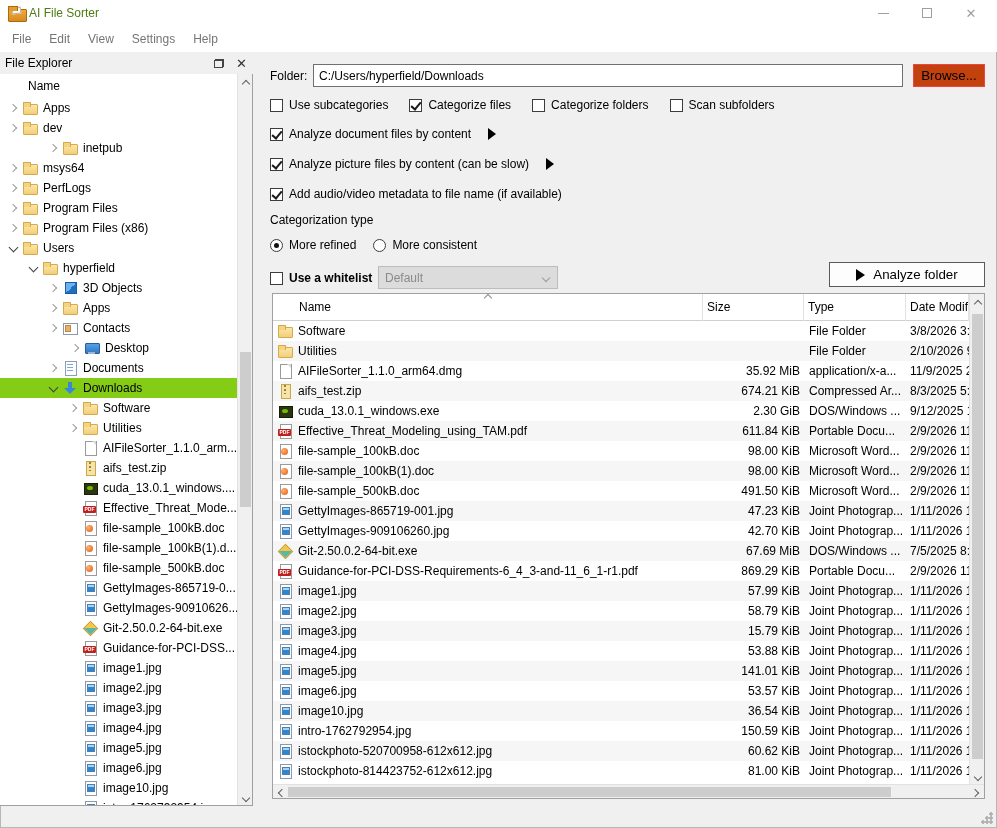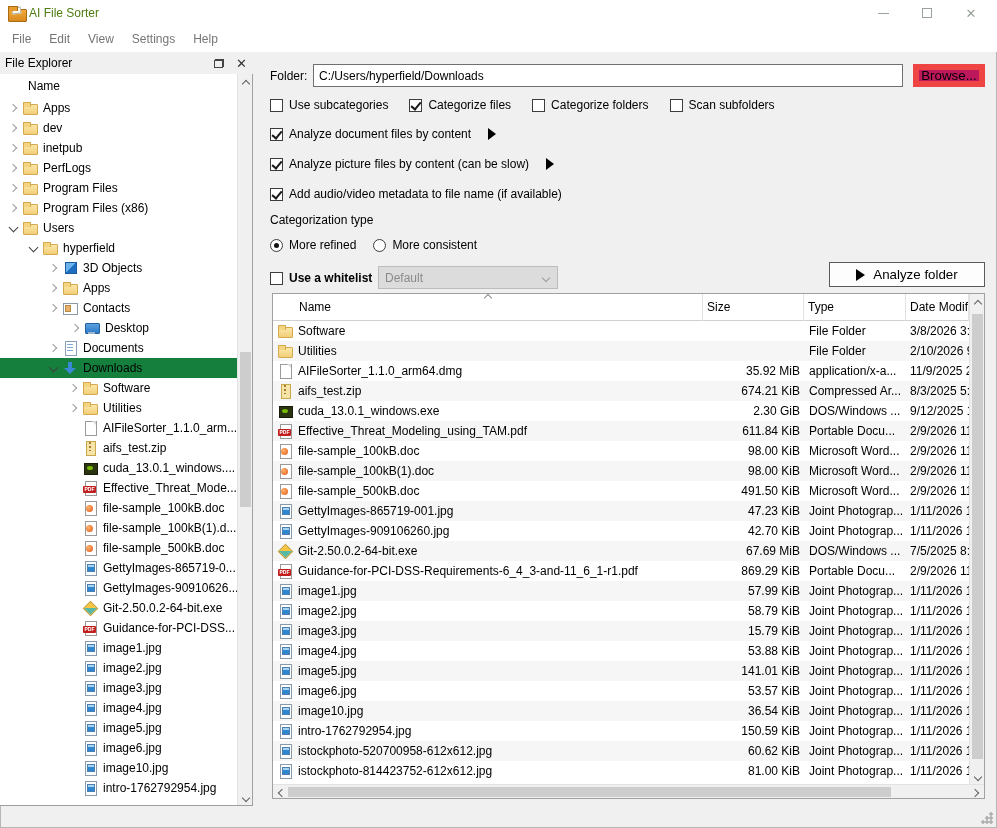--- a/index.html
+++ b/index.html
@@ -30,21 +30,21 @@
   .float-icon { position:relative; width:10px; height:9px; }
   .float-icon::before { content:""; position:absolute; right:0; top:0; width:7px; height:6px; border:1px solid #444; background:#f0f0f0; }
   .float-icon::after { content:""; position:absolute; left:0; bottom:0; width:7px; height:6px; border:1px solid #444; background:#f0f0f0; }
   .dock-close { color:#333; font-size:13px; line-height:1; padding-right:3px; }
 
   
   .tree-panel { position:absolute; left:0; top:74px; width:253px; height:732px; background:#fff; border-right:1px solid #a0a0a0; border-bottom:1px solid #a0a0a0; overflow:hidden; }
   .tree-header { height:24px; line-height:24px; padding-left:28px; color:#000; background:#fff; }
   .tree-body { position:absolute; left:0; top:24px; width:237px; }
   .tree-row { height:20px; display:flex; align-items:center; white-space:nowrap; overflow:hidden; }
-  .tree-row.sel { background:#15803d; }
+  .tree-row.sel { background:#84cc16; }
   .tree-row .label { margin-left:5px; overflow:hidden; text-overflow:clip; }
   .expander { width:16px; height:16px; position:relative; flex:none; }
   .expander.closed::before { content:""; position:absolute; left:4px; top:5px; width:5px; height:5px; border-right:1px solid #9a9a9a; border-top:1px solid #9a9a9a; transform:rotate(45deg); }
   .expander.open::before { content:""; position:absolute; left:4px; top:4px; width:6px; height:6px; border-right:1px solid #3f3f3f; border-bottom:1px solid #3f3f3f; transform:rotate(45deg); }
   .no-expander { width:16px; flex:none; }
 
   
   .scroll-v { position:absolute; width:15px; background:#f0f0f0; }
   .tree-scroll { right:0; top:0; height:732px; border-left:1px solid #e2e2e2; }
   .sb-arrow { position:absolute; width:15px; height:16px; }
@@ -79,21 +79,21 @@
   .ic-pdf::after { content:"PDF"; position:absolute; left:1px; top:6px; width:13px; height:7px; background:#c11e1e; color:#fff; font-size:5px; font-weight:bold; line-height:7px; text-align:center; border-radius:1px; }
   .ic-doc::before { content:""; position:absolute; left:3px; top:1px; width:10px; height:13px; background:#fff; border:1px solid #9a9a9a; }
   .ic-doc::after { content:""; position:absolute; left:4px; top:5px; width:7px; height:7px; border-radius:50%; background:radial-gradient(circle at 35% 35%, #ffb36b, #e2571b); }
   .ic-image::before { content:""; position:absolute; left:3px; top:1px; width:10px; height:13px; background:#fff; border:1px solid #8a9aaa; }
   .ic-image::after { content:""; position:absolute; left:5px; top:4px; width:6px; height:6px; background:linear-gradient(#a8d4f2 0 2px, #2e86d0 2px); border:1px solid #4a7fb0; }
   .ic-git::before { content:""; position:absolute; left:3px; top:3px; width:9px; height:9px; transform:rotate(45deg); background:linear-gradient(135deg,#f8c63f 50%,#57b8a5 50%); border:1px solid #c79a2a; }
 
   
   .rp-label { position:absolute; color:#000; }
   .folder-input { position:absolute; left:313px; top:64px; width:590px; height:23px; border:1px solid #707070; background:#fff; font-family:inherit; font-size:12px; padding:0 5px; color:#000; }
-  .btn { display:flex; align-items:center; justify-content:center; background:#be185d; border:6px solid #ef4444; color:#000; }
+  .btn { display:flex; align-items:center; justify-content:center; background:#c2410c; border:1px solid #ef4444; color:#000; }
   .browse-btn { position:absolute; left:913px; top:64px; width:72px; height:23px; }
   .analyze-btn { position:absolute; left:829px; top:262px; width:156px; height:25px; background:#fdfdfd; border:1px solid #5a5a5a; gap:8px; }
   .play-tri { width:0; height:0; border-top:6px solid transparent; border-bottom:6px solid transparent; border-left:9px solid #000; }
 
   .cb-row { position:absolute; display:flex; align-items:center; }
   .cb-item { display:flex; align-items:center; margin-right:21px; }
   .checkbox { width:13px; height:13px; border:1px solid #3c3c3c; background:#fff; position:relative; flex:none; }
   .checkbox.checked::after { content:""; position:absolute; left:3px; top:0px; width:4px; height:8px; border-right:2px solid #1a1a1a; border-bottom:2px solid #1a1a1a; transform:rotate(40deg); }
   .cb-label { margin-left:6px; }
   .sub-arrow { width:0; height:0; border-top:6px solid transparent; border-bottom:6px solid transparent; border-left:8px solid #000; margin-left:17px; }
@@ -175,24 +175,29 @@
         <div class="tree-row" style="padding-left: 6px;">
           <span class="expander closed"></span>
           <span class="icon ic-folder"></span>
           <span class="label">Apps</span>
         </div>
         <div class="tree-row" style="padding-left: 6px;">
           <span class="expander closed"></span>
           <span class="icon ic-folder"></span>
           <span class="label">dev</span>
         </div>
+        <div class="tree-row" style=" margin-left: 46px;">
+          <span class="expander closed"></span>
+          <span class="icon ic-folder"></span>
+          <span class="label">inetpub</span>
+        </div>
         <div class="tree-row" style="padding-left: 6px;">
           <span class="expander closed"></span>
           <span class="icon ic-folder"></span>
-          <span class="label">inetpub</span>
+          <span class="label">msys64</span>
         </div>
         <div class="tree-row" style="padding-left: 6px;">
           <span class="expander closed"></span>
           <span class="icon ic-folder"></span>
           <span class="label">PerfLogs</span>
         </div>
         <div class="tree-row" style="padding-left: 6px;">
           <span class="expander closed"></span>
           <span class="icon ic-folder"></span>
           <span class="label">Program Files</span>

